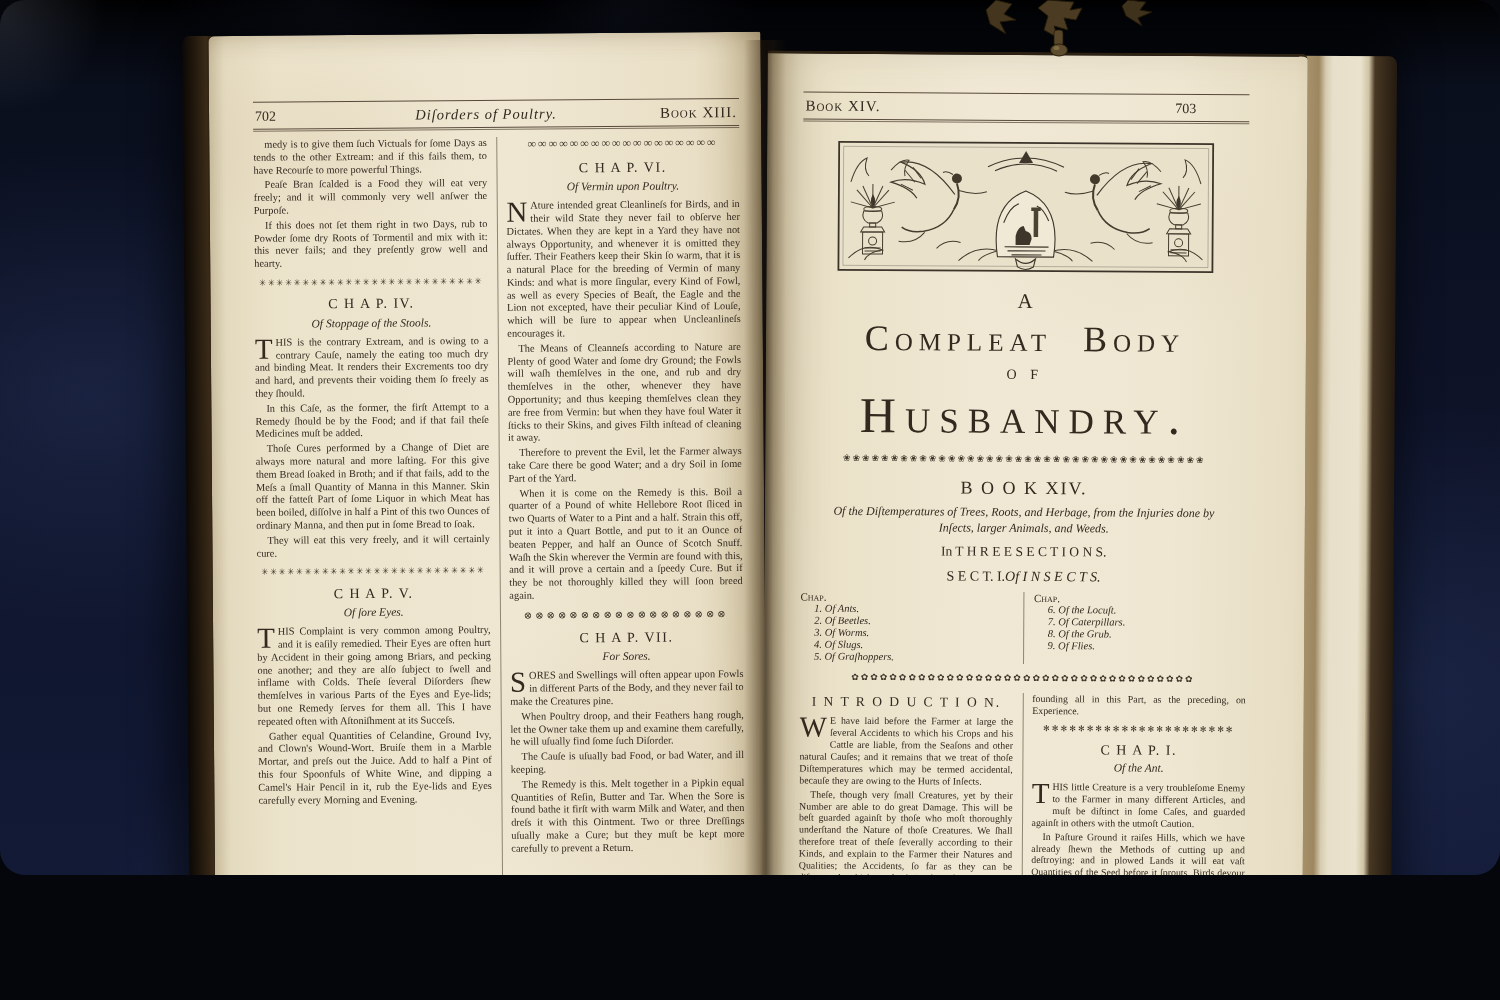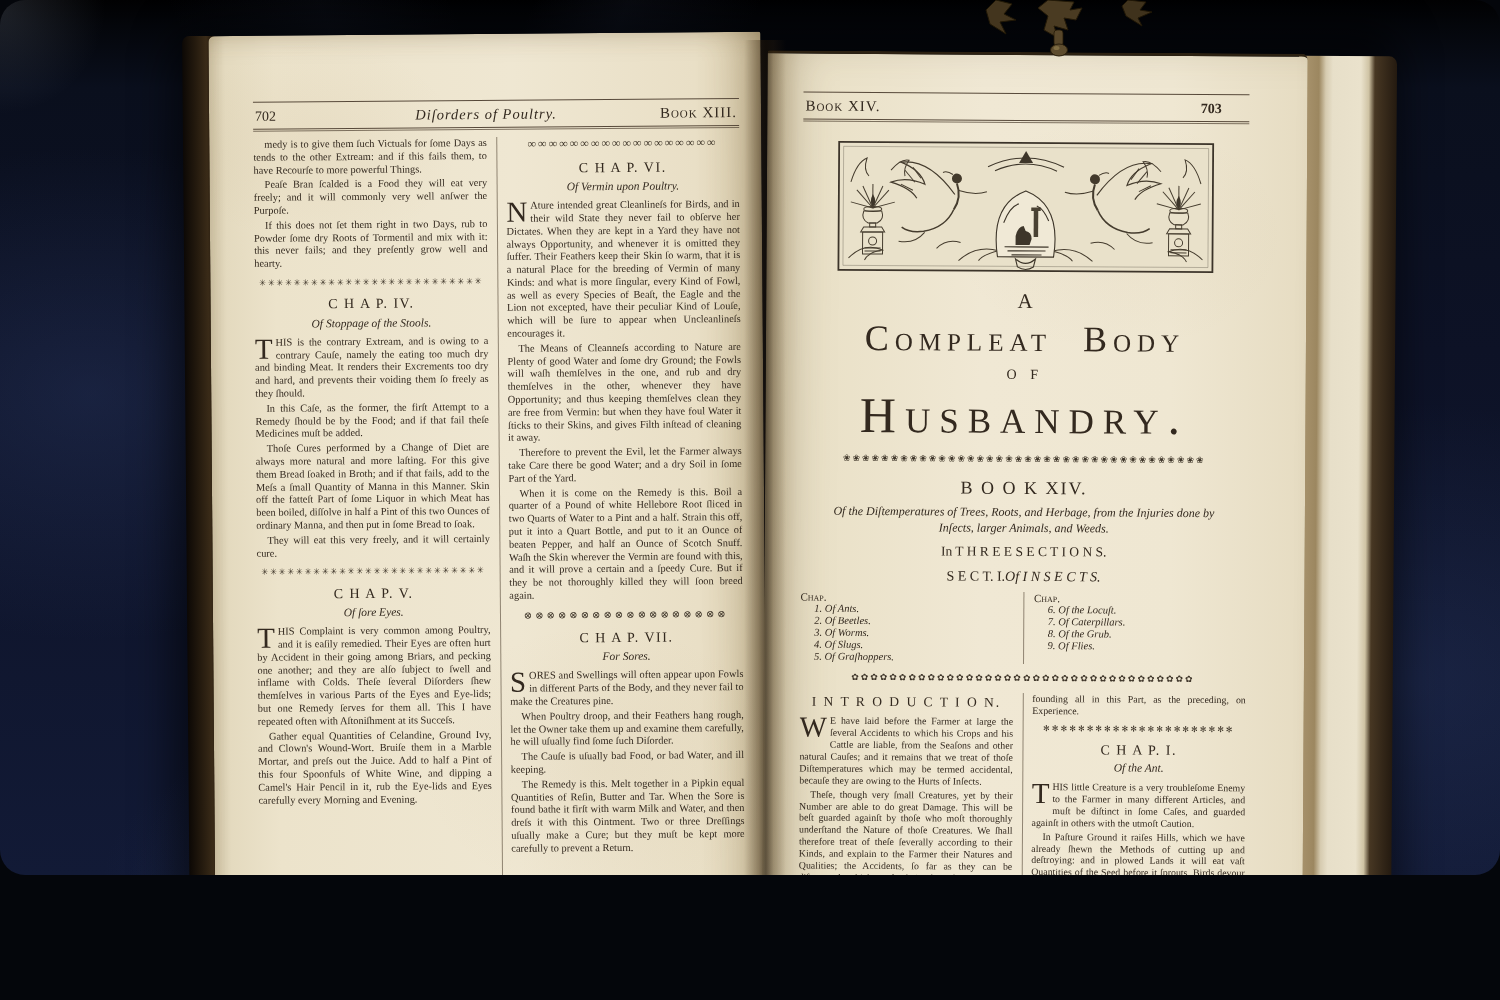--- a/index.html
+++ b/index.html
@@ -41,21 +41,21 @@
       radial-gradient(ellipse 240px 170px at 65% 20%, rgba(160,128,78,.05), transparent 70%),
       linear-gradient(90deg,#d9cdab 0%,#e9e0c6 6%,#f0e8d4 40%,#efe7d2 75%,#e6dcc2 100%);
     border-radius:2px 6px 6px 2px;border-top:3px solid #2c2112;
     box-shadow:inset 40px 0 52px -30px rgba(90,68,36,.55), inset 0 -16px 28px -20px rgba(90,70,40,.35);
     padding:38px 58px 12px 36px;}
 
   .runhead{display:flex;align-items:baseline;justify-content:space-between;
     border-top:1px solid #57493a;border-bottom:1px solid #57493a;padding:5px 2px 4px;position:relative;flex:none;}
   .runhead::after{content:"";position:absolute;left:0;right:0;bottom:-3px;height:1px;background:rgba(87,73,58,.75);}
   .rh-num{width:72px;font-size:14px;}
-  .rh-num.right{text-align:center;font-weight:bold;}
+  .rh-num.right{text-align:left;}
   .rh-title{flex:1;text-align:center;font-style:italic;font-size:14.5px;letter-spacing:1px;}
   .rh-book{width:92px;text-align:right;font-variant:small-caps;font-size:15px;letter-spacing:1px;}
   .rh-book.left{text-align:center;width:auto;}
 
   .cols{display:flex;flex:1;margin-top:9px;overflow:hidden;min-height:0;}
   .col{flex:1;text-align:justify;font-size:10.4px;line-height:1.23;}
   .colrule{width:1px;background:rgba(80,66,50,.6);margin:0 9px;flex:none;}
   .para{margin:0 0 2px 0;text-indent:11px;}
   .para.drop{text-indent:0;}
   .dropcap{float:left;font-size:29px;line-height:23px;padding:1px 3px 0 0;}

